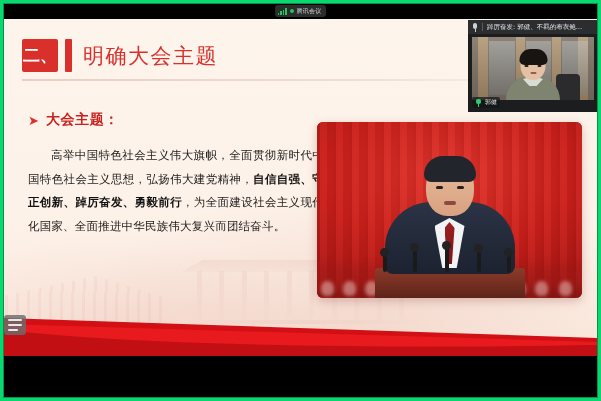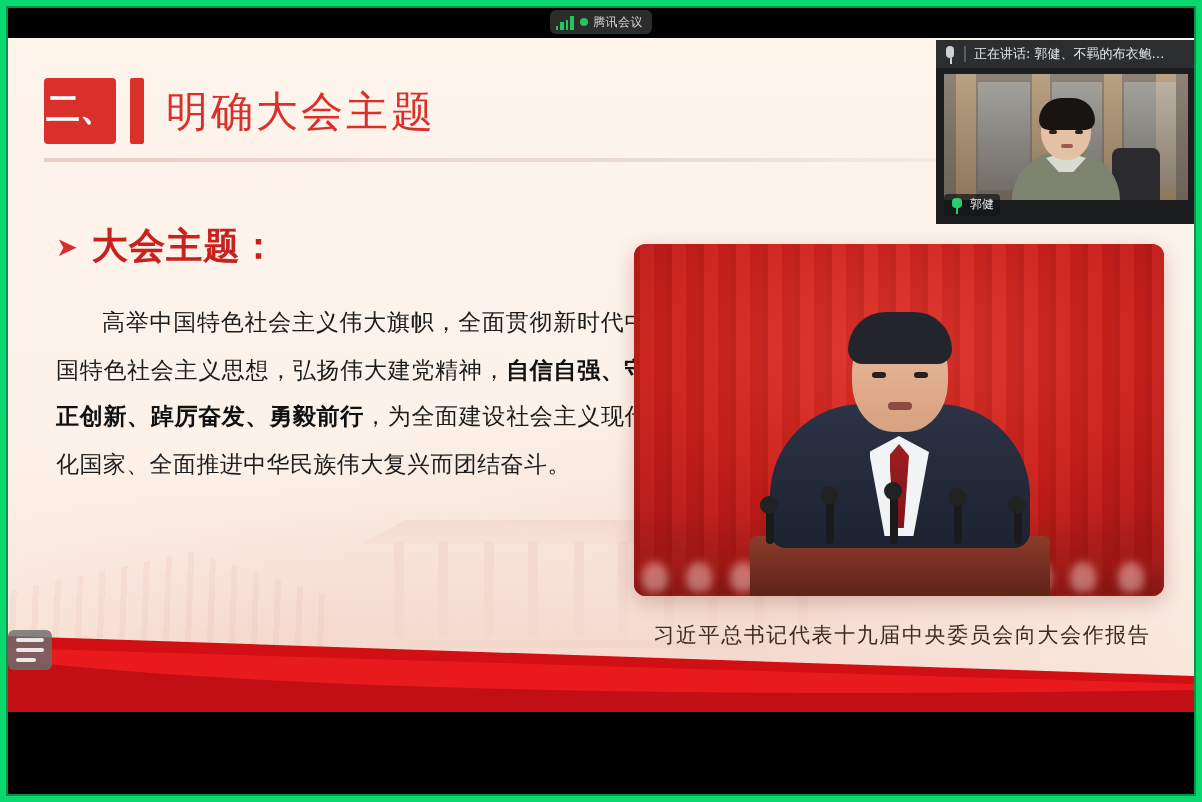--- a/index.html
+++ b/index.html
@@ -105,21 +105,21 @@
   .header-rule {
     position:absolute; left:18px; top:60px; width:557px; height:2px;
     background:linear-gradient(90deg,#e8cfc2 0%, #f0ded2 60%, rgba(240,222,210,0) 100%);
   }
 
   
   .body-col { position:absolute; left:24px; top:92px; width:296px; }
   .subhead { display:flex; align-items:center; gap:7px; margin-bottom:15px; }
   .arrow-mark { color:#d9302c; font-size:13px; line-height:1; }
   .subhead-text {
-    color:#c8221f; font-size:18px; font-weight:bold; letter-spacing:.6px;
+    color:#c8221f; font-size:14px; font-weight:bold; letter-spacing:.6px;
     font-family:"DejaVu Sans",sans-serif;
   }
   .para {
     font-size:11.5px; line-height:2.05; color:#1c1c1c; text-indent:2em;
     text-align:justify; letter-spacing:.2px;
     font-family:"DejaVu Sans",sans-serif;
   }
   .para b { font-weight:bold; color:#111; }
 
   
@@ -304,21 +304,20 @@
         </div>
         <div class="mics">
             <i></i>
             <i></i>
             <i></i>
             <i></i>
             <i></i>
           </div>
       </div>
     </div>
-    <div class="photo-caption">习近平总书记代表十九届中央委员会向大会作报告</div>
 
     <div class="ribbon">
       <svg viewBox="0 0 593 48" preserveAspectRatio="none">
         <path d="M0,10 L593,30 L593,48 L0,48 Z" fill="#d10f14"></path>
         <path d="M0,16 L593,34 L593,48 L0,48 Z" fill="#ec1c20" opacity=".85"></path>
         <path d="M0,22 C160,40 420,40 593,37 L593,48 L0,48 Z" fill="#b80d10" opacity=".8"></path>
       </svg>
     </div>
   </div>
 
@@ -327,21 +326,21 @@
   <div class="menu-btn">
     <i></i>
       <i></i>
       <i></i>
   </div>
 
   <div class="pip">
     <div class="pip-bar">
       <span class="mic-glyph"></span>
       <span class="pip-divider"></span>
-      <span class="pip-speaking">正在讲话: 郭健、不羁的布衣鲍…</span>
+      <span class="pip-speaking">踔厉奋发: 郭健、不羁的布衣鲍…</span>
     </div>
     <div class="pip-video">
       <div class="room-bg"></div>
       <div class="cab c1"></div>
         <div class="cab c2"></div>
         <div class="cab c3"></div>
         <div class="cab c4"></div>
       <div class="glass g1"></div>
         <div class="glass g2"></div>
         <div class="glass g3"></div>

